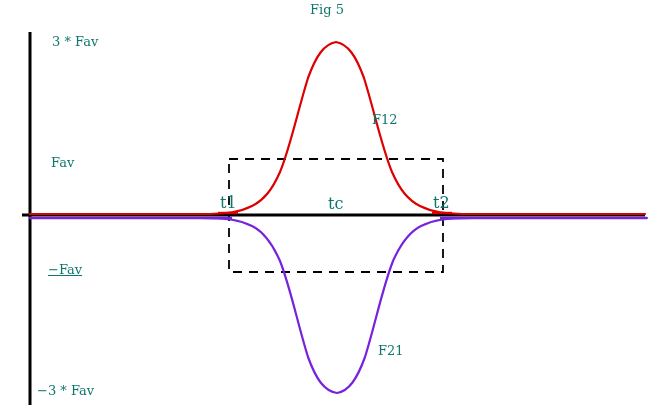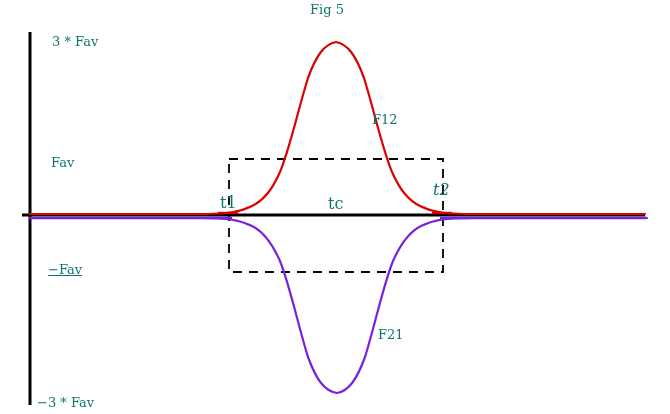--- a/index.html
+++ b/index.html
@@ -35,30 +35,30 @@
     left: 310px;
     top: 3px;
   }
   .axis-tick-label {
     font-size: 13px;
     text-align: right;
   }
   #tick-3fav   { left: 52px;  top: 35px;  }
   #tick-fav    { left: 51px;  top: 156px; }
   #tick-negfav { left: 48px;  top: 263px; text-decoration: underline; }
-  #tick-neg3fav{ left: 37px;  top: 384px; margin-top: 12px; }
+  #tick-neg3fav{ left: 37px;  top: 384px; }
 
   .time-label { font-size: 16px; }
   #label-t1 { left: 220px; top: 195px; }
   #label-tc { left: 328px; top: 196px; }
-  #label-t2 { left: 433px; top: 182px; font-style: italic; }
+  #label-t2 { left: 433px; top: 195px; }
 
   .curve-label { font-size: 13px; }
   #label-f12 { left: 372px; top: 82px; margin-top: 31px; }
-  #label-f21 { left: 378px; top: 328px; }
+  #label-f21 { left: 378px; top: 344px; }
 </style>
 </head>
 <body>
 
 <div id="figure-root">
 
   <div class="fig-text" id="chart-title">Fig 5</div>
 
   <svg id="plot-svg" viewBox="0 0 670 414">
 

